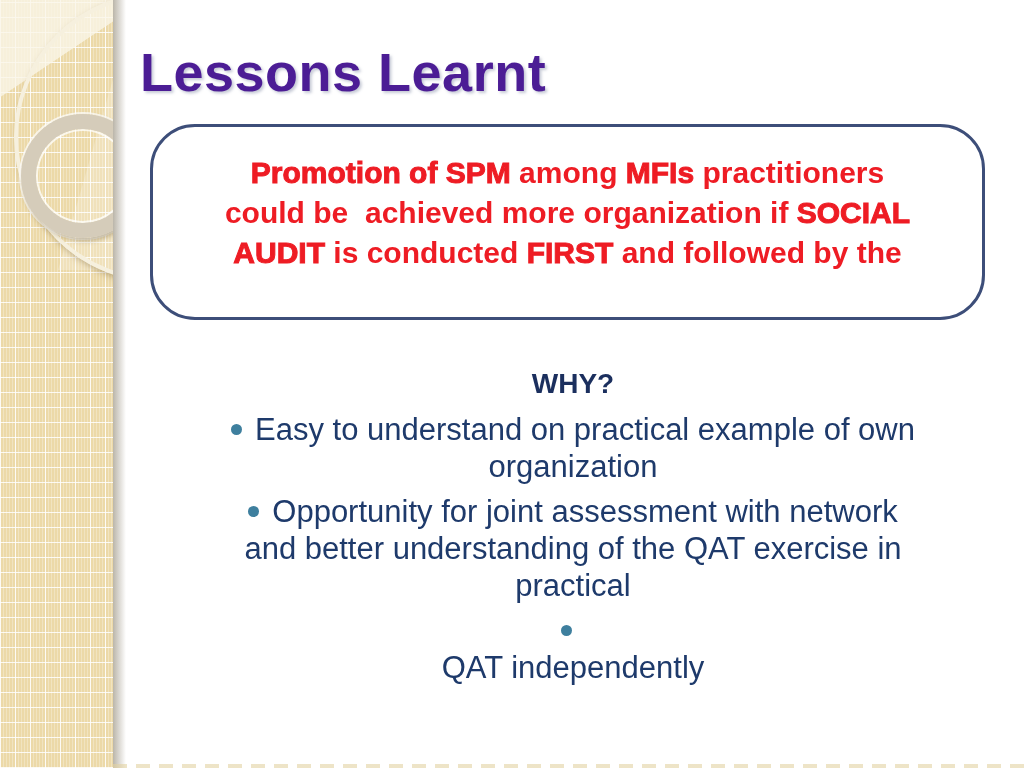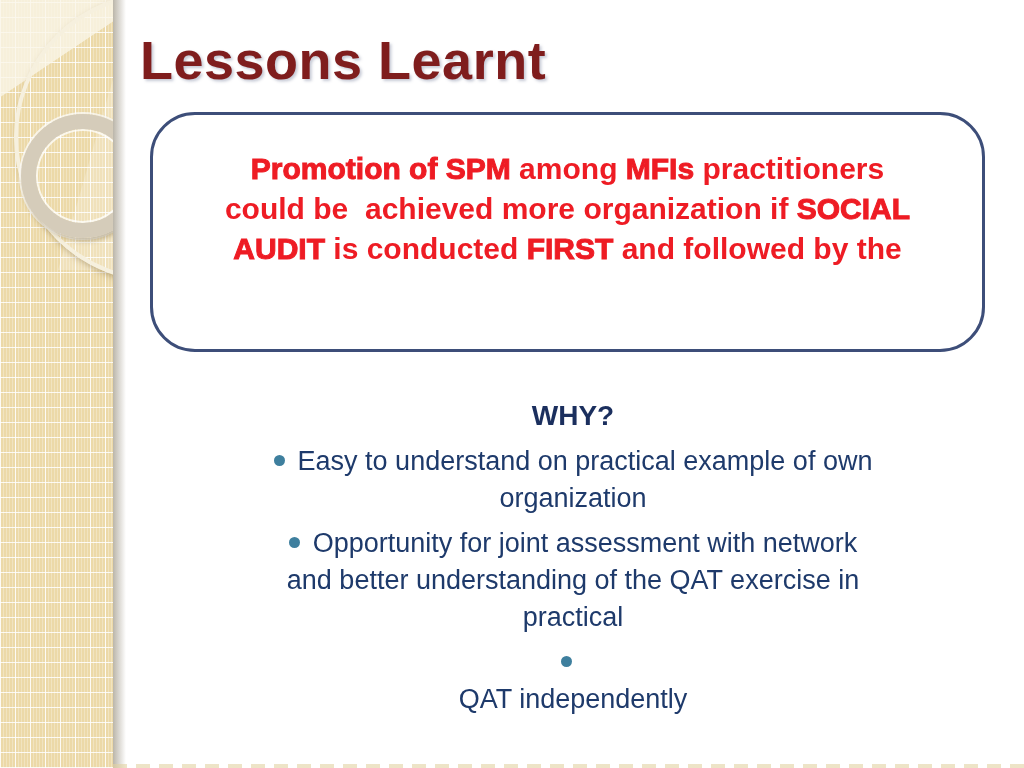--- a/index.html
+++ b/index.html
@@ -47,46 +47,46 @@
   }
   .bottom-strip{
     position:absolute;left:113px;right:0;bottom:0;height:4px;
     background:repeating-linear-gradient(90deg,#e2d2a2 0 14px, transparent 14px 23px);
     opacity:.6;
   }
 
   
   .content{position:absolute;left:113px;top:0;width:911px;height:768px;}
   .slide-title{
-    margin:32px 0 0 27px;
+    margin:44px 0 0 27px;
     font-size:54px;line-height:56px;font-weight:700;letter-spacing:.5px;
-    color:#7f1d1d;
+    color:#4c1d95;
     text-shadow:2px 2px 3px rgba(128,138,165,.45);
   }
   .callout{
     box-sizing:border-box;
-    margin:24px 0 0 37px;width:835px;height:240px;
+    margin:24px 0 0 37px;width:835px;height:196px;
     border:3px solid #3d4e79;border-radius:45px;
     background:#ffffff;
-    padding-top:34px;
+    padding-top:26px;
     text-align:center;
     font-size:30px;line-height:40px;font-weight:700;
     color:#ee1c24;
   }
   .callout .seg{white-space:pre-wrap;}
   .callout .seg.strong{-webkit-text-stroke:1px #ee1c24;}
   .why-heading{
     margin:46px 0 0 35px;width:850px;
     text-align:center;
     font-size:28px;line-height:36px;font-weight:700;
     color:#1b2f5e;
   }
   .bullets{
     margin:9px 0 0 35px;width:850px;
-    font-size:27px;line-height:37px;
+    font-size:31px;line-height:37px;
     color:#1e3a6b;
     text-align:center;
   }
   .bullet-item{margin-bottom:8px;}
   .bullet-dot{
     display:inline-block;width:11px;height:11px;border-radius:50%;
     background:#3e7f9e;margin-right:13px;vertical-align:middle;
     transform:translateY(-2px);
   }
 </style>

